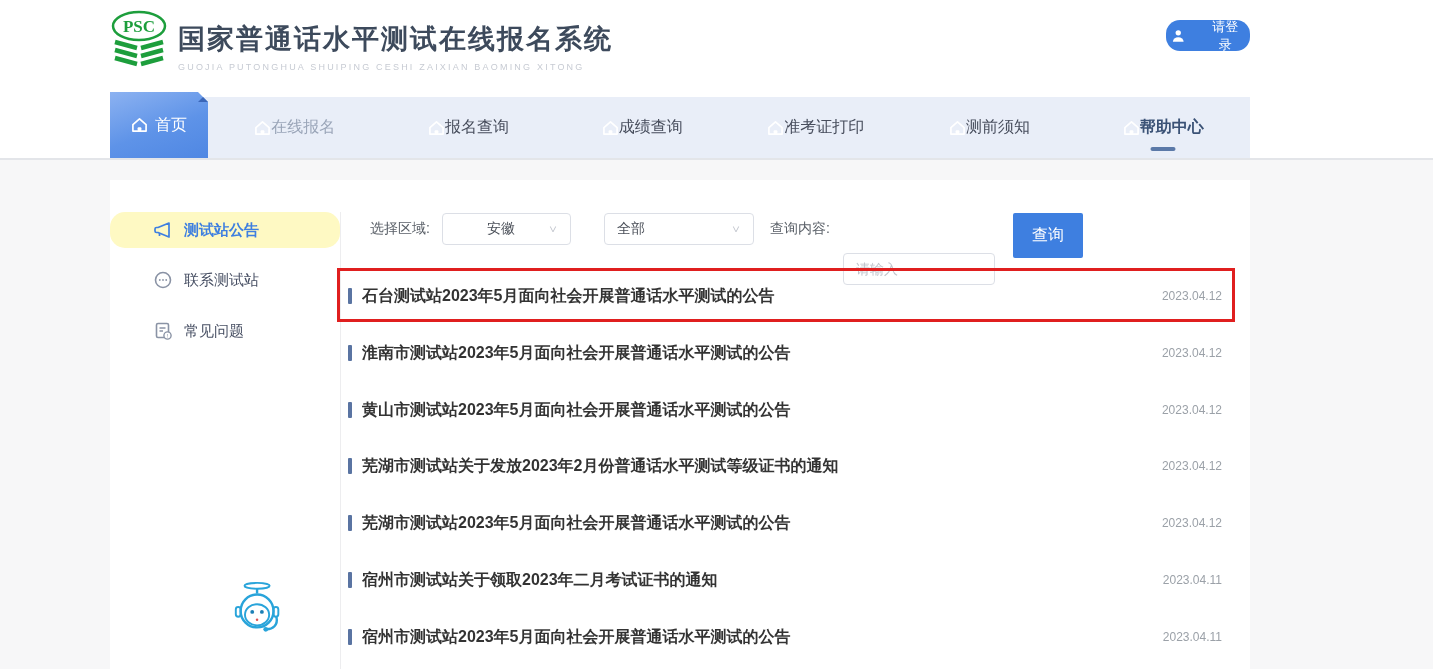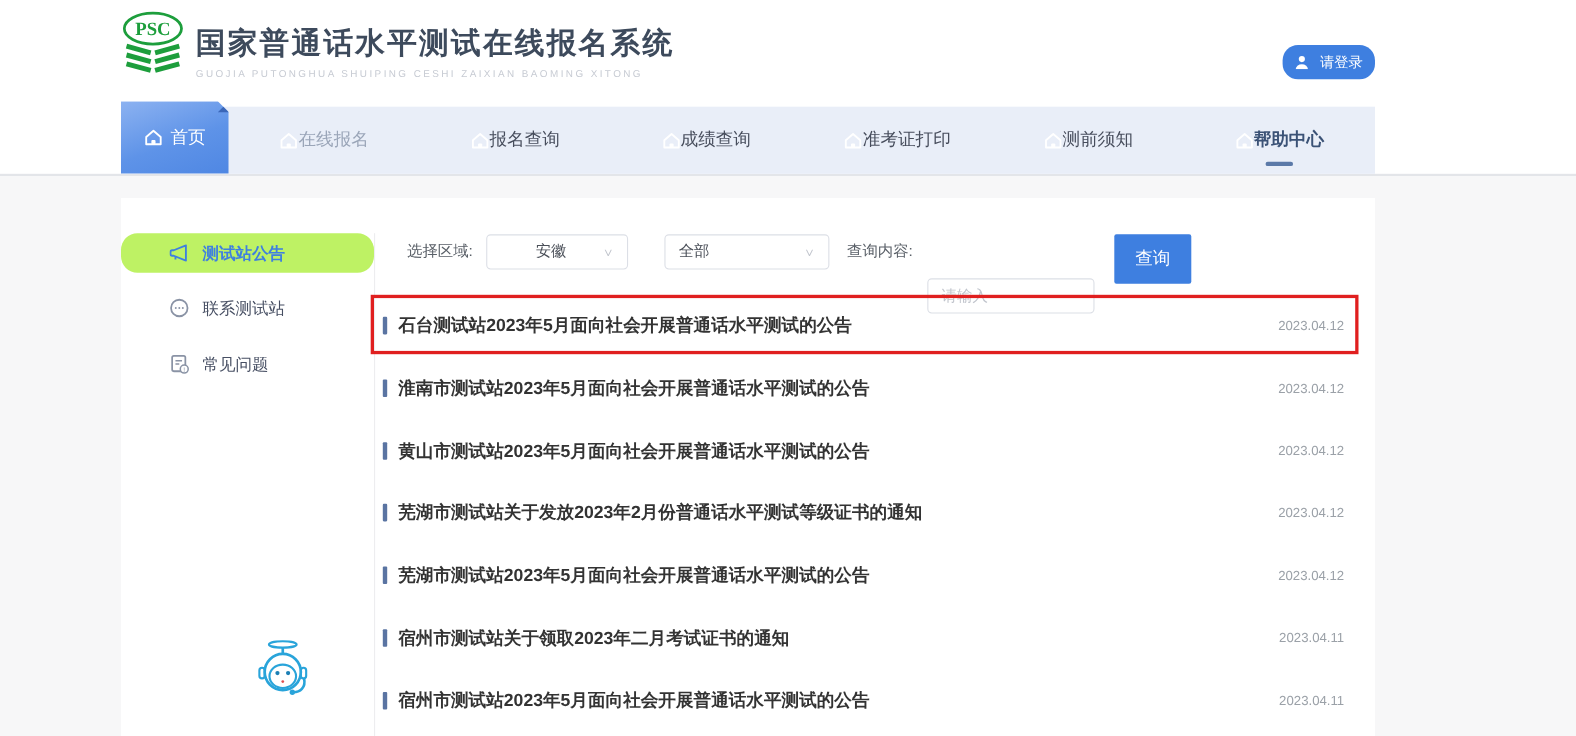--- a/index.html
+++ b/index.html
@@ -9,22 +9,22 @@
 
   
   .lower-bg{position:absolute;left:0;top:160px;width:100%;height:509px;background:#f7f7f8;}
   .top-divider{position:absolute;left:0;top:158px;width:100%;height:2px;background:#e3e5e9;}
 
   
   .logo{position:absolute;left:110px;top:10px;width:58px;height:66px;}
   .brand{position:absolute;left:178px;top:21px;}
   .brand-title{font-family:"Liberation Serif", serif;font-weight:bold;font-size:27px;color:#3d4a5c;letter-spacing:2px;white-space:nowrap;}
   .brand-sub{margin-top:5px;font-size:9px;color:#c7cbd3;letter-spacing:2.2px;white-space:nowrap;}
-  .login-btn{position:absolute;left:1166px;top:41px;width:84px;height:31px;background:#3e7fe0;color:#fff;
-    border:none;border-radius:14px;font-size:13px;display:flex;align-items:center;justify-content:center;gap:10px;cursor:pointer;}
+  .login-btn{position:absolute;left:1166px;top:20px;width:84px;height:31px;background:#3e7fe0;color:#fff;
+    border:none;border-radius:14px;font-size:13px;display:flex;align-items:center;justify-content:center;gap:22px;cursor:pointer;}
 
   
   .nav{position:absolute;left:110px;top:97px;width:1140px;height:61px;background:#e9eef8;display:flex;}
   .nav-item{flex:1;display:flex;align-items:center;justify-content:center;font-size:16px;color:#474d5c;cursor:pointer;position:relative;}
   .nav-item.muted .nav-label{color:#9aa5b8;}
   .nav-item.current .nav-label{color:#3b5276;font-weight:bold;}
   .nav-underline{position:absolute;bottom:7px;left:50%;transform:translateX(-50%);width:25px;height:4px;background:#5b79a8;border-radius:2px;}
   .nav-item.tab-active{flex:0 0 98px;margin-top:-5px;height:66px;color:#fff;gap:7px;
     background:linear-gradient(160deg,#8cb2f1 0%,#5e93e8 55%,#4f87e3 100%);
     clip-path:polygon(0 0,88px 0,98px 10px,98px 66px,0 66px);}
@@ -32,21 +32,21 @@
     border-left:10px solid transparent;border-bottom:10px solid #3a66b8;}
   .nav-item.tab-active .nav-label{color:#fff;font-weight:normal;}
 
   
   .panel{position:absolute;left:110px;top:180px;width:1140px;height:489px;background:#fff;}
   .v-divider{position:absolute;left:230px;top:32px;bottom:0;width:1px;background:#ededef;}
 
   
   .side-item{position:absolute;left:0;width:230px;height:36px;display:flex;align-items:center;gap:12px;
     padding-left:44px;font-size:15px;color:#474f63;cursor:pointer;}
-  .side-item.active{background:#bef264;color:#3e7fe0;font-weight:bold;border-radius:15px;}
+  .side-item.active{background:#fef9c3;color:#3e7fe0;font-weight:bold;border-radius:15px;}
   .side-icon{width:18px;height:18px;display:inline-flex;align-items:center;justify-content:center;}
 
   
   .flt-label{position:absolute;top:33px;height:32px;display:flex;align-items:center;font-size:14px;color:#5a6068;}
   .lbl-region{left:260px;} .lbl-query{left:660px;}
   .select{position:absolute;top:33px;height:32px;background:#fff;border:1px solid #dcdfe6;border-radius:4px;
     display:flex;align-items:center;padding:0 12px;font-size:14px;color:#4a4f58;cursor:pointer;}
   .sel-region{left:332px;width:129px;padding-left:44px;} .sel-category{left:494px;width:150px;}
   .select .chev{margin-left:auto;color:#c0c4cc;font-size:12px;transform:scaleY(0.8);}
   .query-input{position:absolute;left:733px;top:33px;width:152px;height:32px;border:1px solid #dcdfe6;border-radius:4px;

